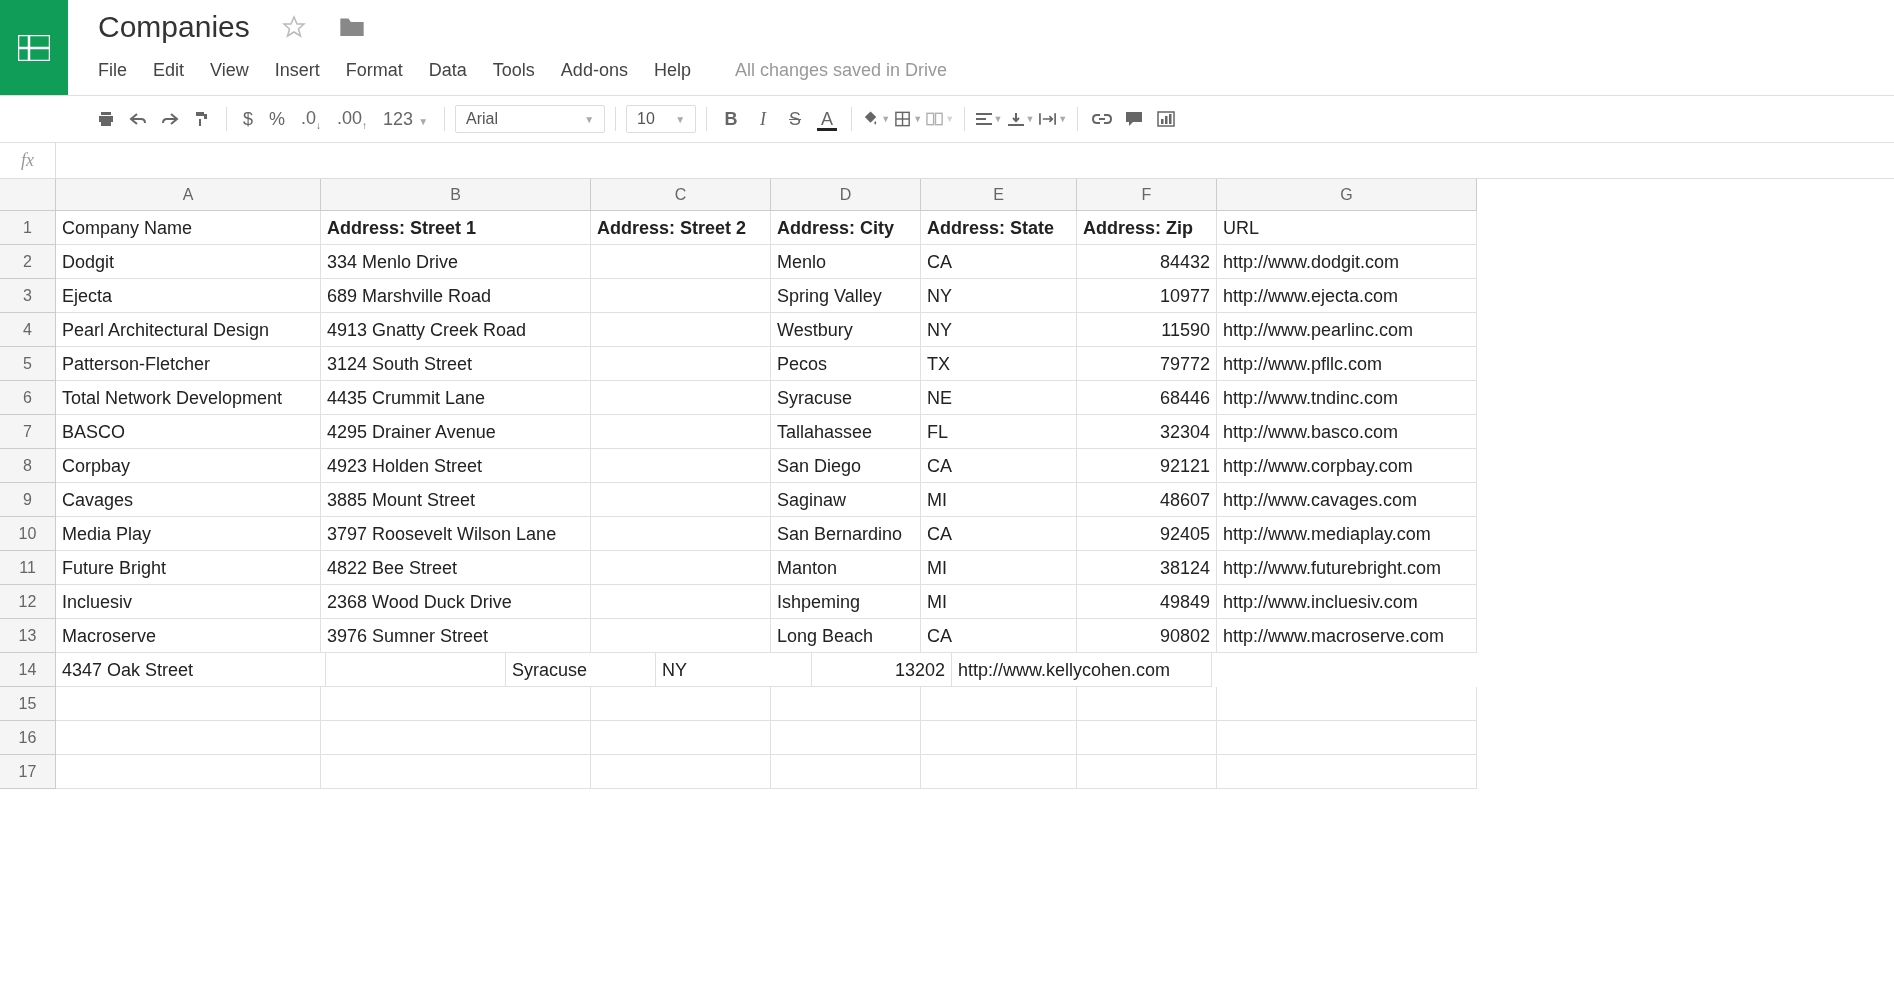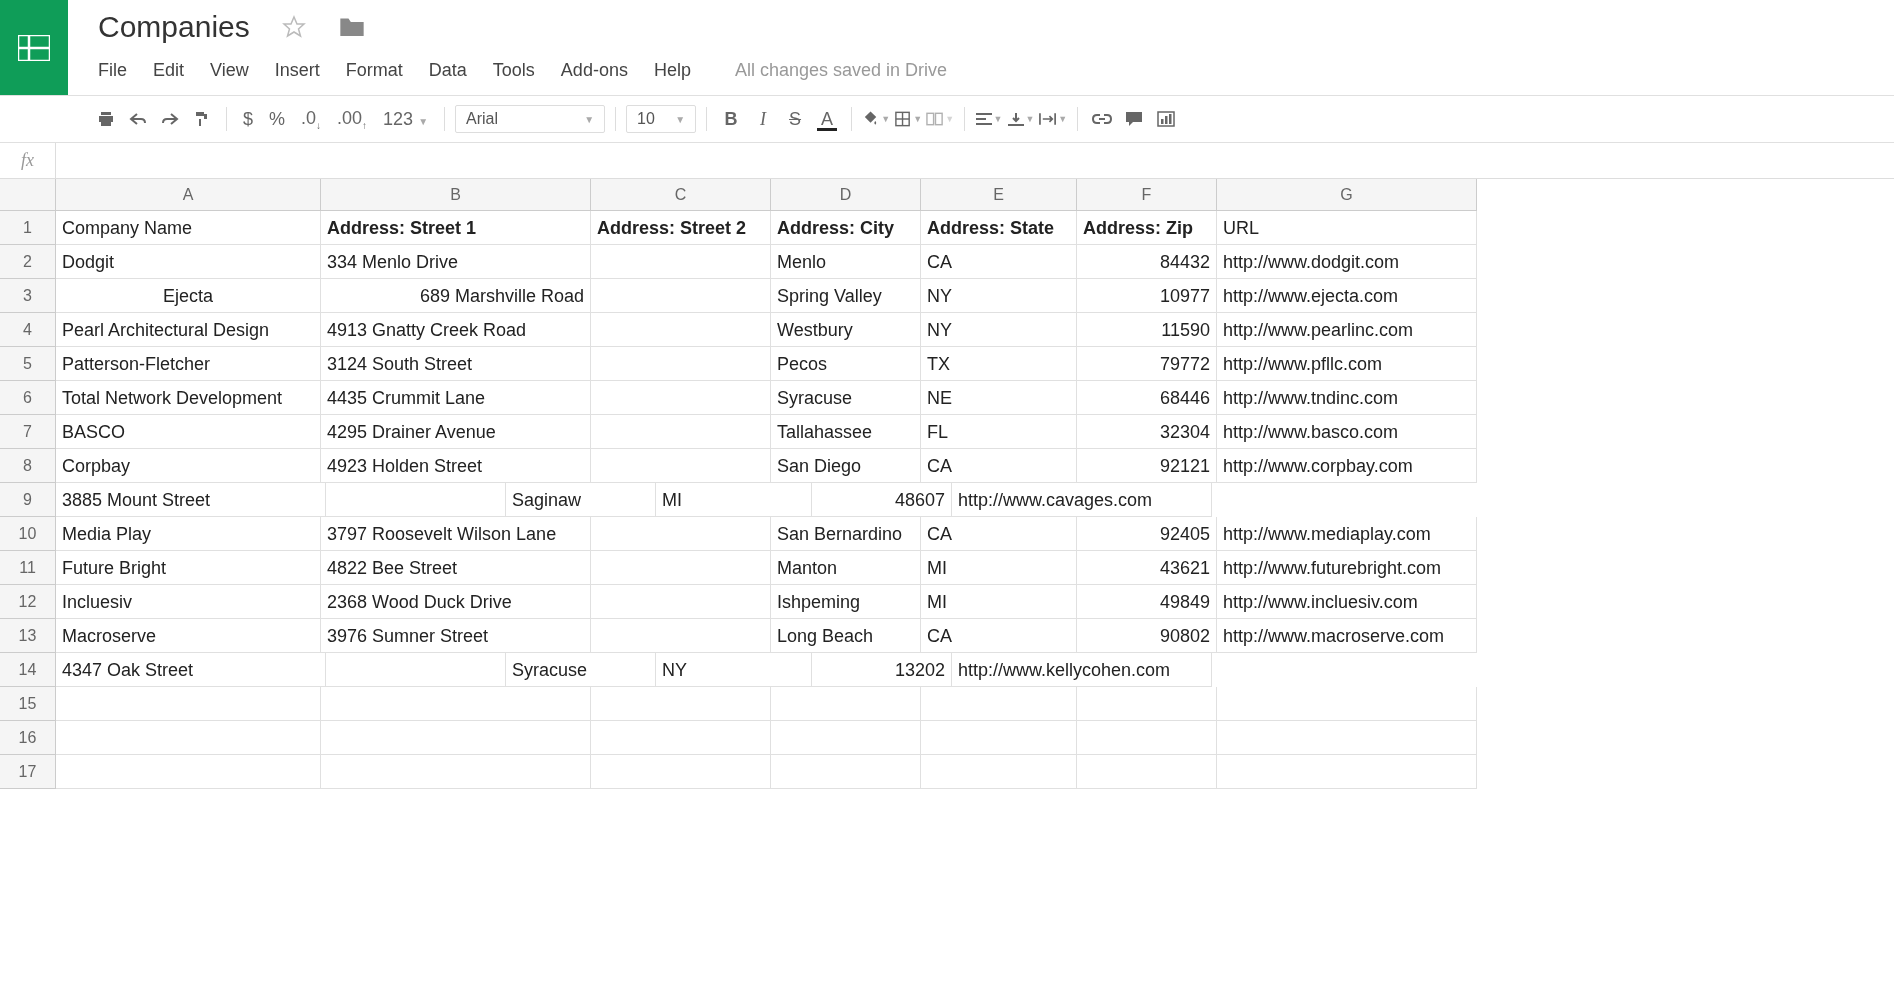--- a/index.html
+++ b/index.html
@@ -260,22 +260,22 @@
       <div class="cell-row">
         <div class="cell" style="width: 265px;">Dodgit</div>
         <div class="cell" style="width: 270px;">334 Menlo Drive</div>
         <div class="cell" style="width: 180px;"></div>
         <div class="cell" style="width: 150px;">Menlo</div>
         <div class="cell" style="width: 156px;">CA</div>
         <div class="cell right" style="width: 140px;">84432</div>
         <div class="cell" style="width: 260px;">http://www.dodgit.com</div>
       </div>
       <div class="cell-row">
-        <div class="cell" style="width: 265px; text-align: center;">Ejecta</div>
-        <div class="cell" style="width: 270px; text-align: right;">689 Marshville Road</div>
+        <div class="cell" style="width: 265px;">Ejecta</div>
+        <div class="cell" style="width: 270px;">689 Marshville Road</div>
         <div class="cell" style="width: 180px;"></div>
         <div class="cell" style="width: 150px;">Spring Valley</div>
         <div class="cell" style="width: 156px;">NY</div>
         <div class="cell right" style="width: 140px;">10977</div>
         <div class="cell" style="width: 260px;">http://www.ejecta.com</div>
       </div>
       <div class="cell-row">
         <div class="cell" style="width: 265px;">Pearl Architectural Design</div>
         <div class="cell" style="width: 270px;">4913 Gnatty Creek Road</div>
         <div class="cell" style="width: 180px;"></div>
@@ -314,20 +314,21 @@
       <div class="cell-row">
         <div class="cell" style="width: 265px;">Corpbay</div>
         <div class="cell" style="width: 270px;">4923 Holden Street</div>
         <div class="cell" style="width: 180px;"></div>
         <div class="cell" style="width: 150px;">San Diego</div>
         <div class="cell" style="width: 156px;">CA</div>
         <div class="cell right" style="width: 140px;">92121</div>
         <div class="cell" style="width: 260px;">http://www.corpbay.com</div>
       </div>
       <div class="cell-row">
+        <div class="cell" style="width: 265px;">Cavages</div>
         <div class="cell" style="width: 270px;">3885 Mount Street</div>
         <div class="cell" style="width: 180px;"></div>
         <div class="cell" style="width: 150px;">Saginaw</div>
         <div class="cell" style="width: 156px;">MI</div>
         <div class="cell right" style="width: 140px;">48607</div>
         <div class="cell" style="width: 260px;">http://www.cavages.com</div>
       </div>
       <div class="cell-row">
         <div class="cell" style="width: 265px;">Media Play</div>
         <div class="cell" style="width: 270px;">3797 Roosevelt Wilson Lane</div>
@@ -336,21 +337,21 @@
         <div class="cell" style="width: 156px;">CA</div>
         <div class="cell right" style="width: 140px;">92405</div>
         <div class="cell" style="width: 260px;">http://www.mediaplay.com</div>
       </div>
       <div class="cell-row">
         <div class="cell" style="width: 265px;">Future Bright</div>
         <div class="cell" style="width: 270px;">4822 Bee Street</div>
         <div class="cell" style="width: 180px;"></div>
         <div class="cell" style="width: 150px;">Manton</div>
         <div class="cell" style="width: 156px;">MI</div>
-        <div class="cell right" style="width: 140px;">43621</div>
+        <div class="cell right" style="width: 140px;">38124</div>
         <div class="cell" style="width: 260px;">http://www.futurebright.com</div>
       </div>
       <div class="cell-row">
         <div class="cell" style="width: 265px;">Incluesiv</div>
         <div class="cell" style="width: 270px;">2368 Wood Duck Drive</div>
         <div class="cell" style="width: 180px;"></div>
         <div class="cell" style="width: 150px;">Ishpeming</div>
         <div class="cell" style="width: 156px;">MI</div>
         <div class="cell right" style="width: 140px;">49849</div>
         <div class="cell" style="width: 260px;">http://www.incluesiv.com</div>

